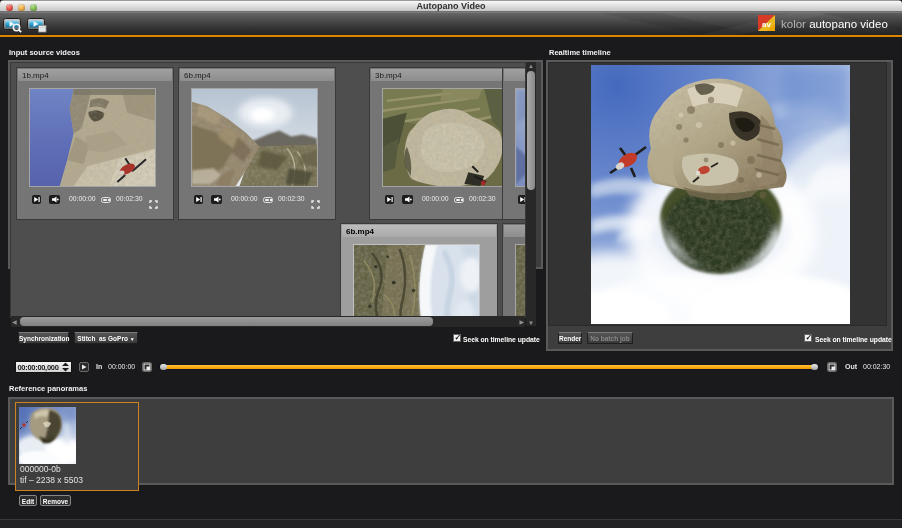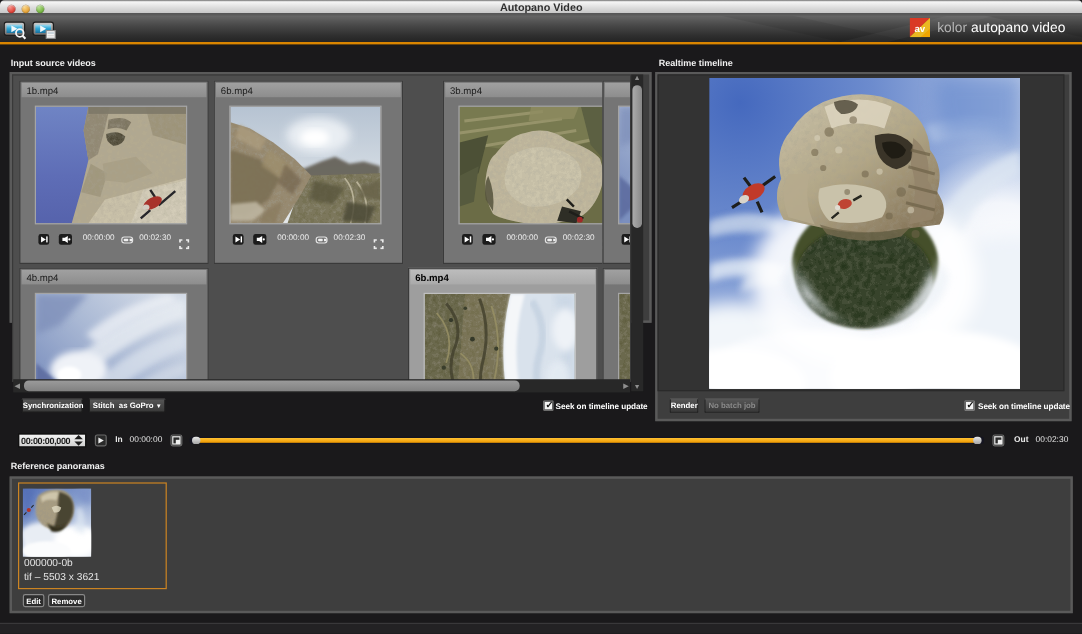--- a/index.html
+++ b/index.html
@@ -55,21 +55,21 @@
 #spin .v{position:absolute;left:1.5px;top:1px;font-size:7.5px;letter-spacing:-0.3px;color:#1a1a1a;font-weight:bold;}
 #spin .ud{position:absolute;right:1px;top:0;width:9px;height:10px;}
 #spin .ud svg{display:block;}
 .tbtn{position:absolute;width:10px;height:10px;background:#2a2a2a;border:1px solid #6a6a6a;border-radius:2px;box-sizing:border-box;}
 .tbtn svg{display:block;margin:0;}
 .tlabel{position:absolute;font-size:7px;font-weight:bold;color:#e8e8e8;}
 #track{left:158px;top:364px;width:662px;height:6px;background:#141420;position:absolute;border-radius:2px;}
 #orange{position:absolute;left:8px;top:1px;width:646px;height:4px;background:linear-gradient(#ffc233,#ee9900);}
 .handle{position:absolute;top:0px;width:7px;height:6px;background:linear-gradient(#e8e8e8,#a5a5a5);border-radius:3px;}
 
-#botpanel{left:8px;top:397px;width:886px;height:114px;text-decoration:underline;}
+#botpanel{left:8px;top:397px;width:886px;height:88px;text-decoration:underline;}
 #refcard{position:absolute;left:5px;top:3px;width:122px;height:87px;border:1px solid #cc8422;background:#3e3e3e;}
 #refthumb{position:absolute;left:3px;top:4px;width:57px;height:57px;}
 #refcard .l1{position:absolute;left:4px;top:61px;font-size:8.5px;color:#e4e4e4;}
 #refcard .l2{position:absolute;left:4px;top:72px;font-size:8.5px;color:#e4e4e4;}
 .dbtn{position:absolute;height:11px;white-space:nowrap;background:#2d2d2d;border:1px solid #888;border-radius:2px;color:#fff;font-size:6.5px;font-weight:bold;text-align:center;box-sizing:border-box;padding:2px 0 0 0;}
 #bottomstrip{left:0;top:519px;width:902px;height:9px;background:#232224;border-top:1px solid #39383a;}
 </style>
 </head>
 <body>
 
@@ -194,26 +194,20 @@
               <circle cx="8.8" cy="4.5" r="0.9" fill="#fff"></circle>
             </svg>
           </div>
           <div class="t1">00:00:00</div>
           <div class="bat"></div>
           <div class="t2">00:02:30</div>
           <div class="grid"><svg width="9" height="9">
               <path d="M1,3 L1,1 L3,1 M6,1 L8,1 L8,3 M8,6 L8,8 L6,8 M3,8 L1,8 L1,6" stroke="#ececec" stroke-width="1.4" fill="none"></path>
             </svg></div>
         </div>
-      </div>
-      <div class="card" style="left: 5px; top: 160px;">
-        <div class="ctitle">4b.mp4</div>
-        <svg class="thumb" viewBox="0 0 126 98" preserveAspectRatio="none">
-          <use href="#a4"></use>
-        </svg>
       </div>
       <div class="card sel" style="left: 329px; top: 160px;">
         <div class="ctitle">6b.mp4</div>
         <svg class="thumb" viewBox="0 0 126 98" preserveAspectRatio="none">
           <use href="#a6"></use>
         </svg>
       </div>
       <div class="card" style="left: 491px; top: 4px;">
         <div class="ctitle"></div>
         <svg class="thumb" viewBox="0 0 126 98" preserveAspectRatio="none">
@@ -428,21 +422,21 @@
         <path d="M13,6 Q20,0 30,1 Q40,2 42,12 Q44,22 38,30 Q32,36 24,34 Q14,32 11,22 Q10,12 13,6 Z" fill="#a99d80" filter="url(#rblur1)"></path>
         <path d="M13,6 Q20,0 30,1 Q40,2 42,12 Q44,22 38,30 Q32,36 24,34 Q14,32 11,22 Q10,12 13,6 Z" fill="#5e553c" opacity="0.95" filter="url(#rtex)"></path>
         <path d="M30,3 Q41,5 42,14 Q43,24 37,30 Q33,34 26,33 L29,20 Z" fill="#4a4433" filter="url(#rblur1)"></path>
         <path d="M20,29 Q30,35 37,29 Q33,38 24,36 Z" fill="#332f1d" filter="url(#rblur1)"></path>
         <path d="M15,7 Q22,2 30,3 L28,10 Q20,8 16,12 Z" fill="#d3cab0" opacity="0.9" filter="url(#rblur1)"></path>
         <path d="M24,16 Q28,13 32,16 Q31,21 26,20 Z" fill="#e0d9c2" opacity="0.8"></path>
         <circle cx="5" cy="18" r="1.7" fill="#b23428"></circle>
         <path d="M3,20 L1,22 M7,16 L9,14" stroke="#26261f" stroke-width="0.9"></path>
       </svg>
     <div class="l1">000000-0b</div>
-    <div class="l2">tif – 5503 x 3621</div>
+    <div class="l2">tif – 2238 x 5503</div>
   </div>
   <div class="dbtn" style="left:9px;top:96px;width:18px;">Edit</div>
   <div class="dbtn" style="left:30px;top:96px;width:31px;">Remove</div>
 </div>
 <div id="bottomstrip" class="abs"></div>
 
 <svg width="0" height="0" style="position:absolute">
 <defs>
 <filter id="tex" x="0" y="0" width="100%" height="100%">
         <feTurbulence type="fractalNoise" baseFrequency="0.28" numOctaves="4" result="n"></feTurbulence>

